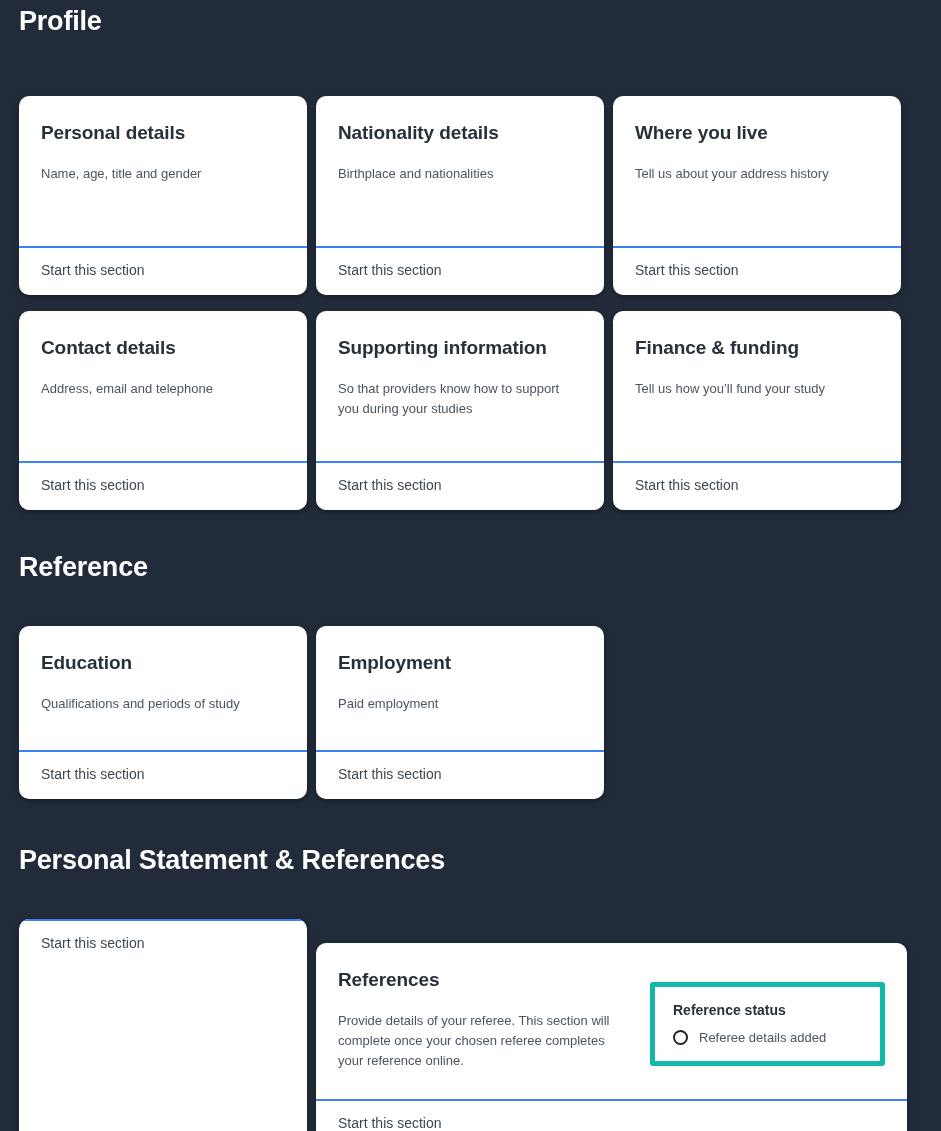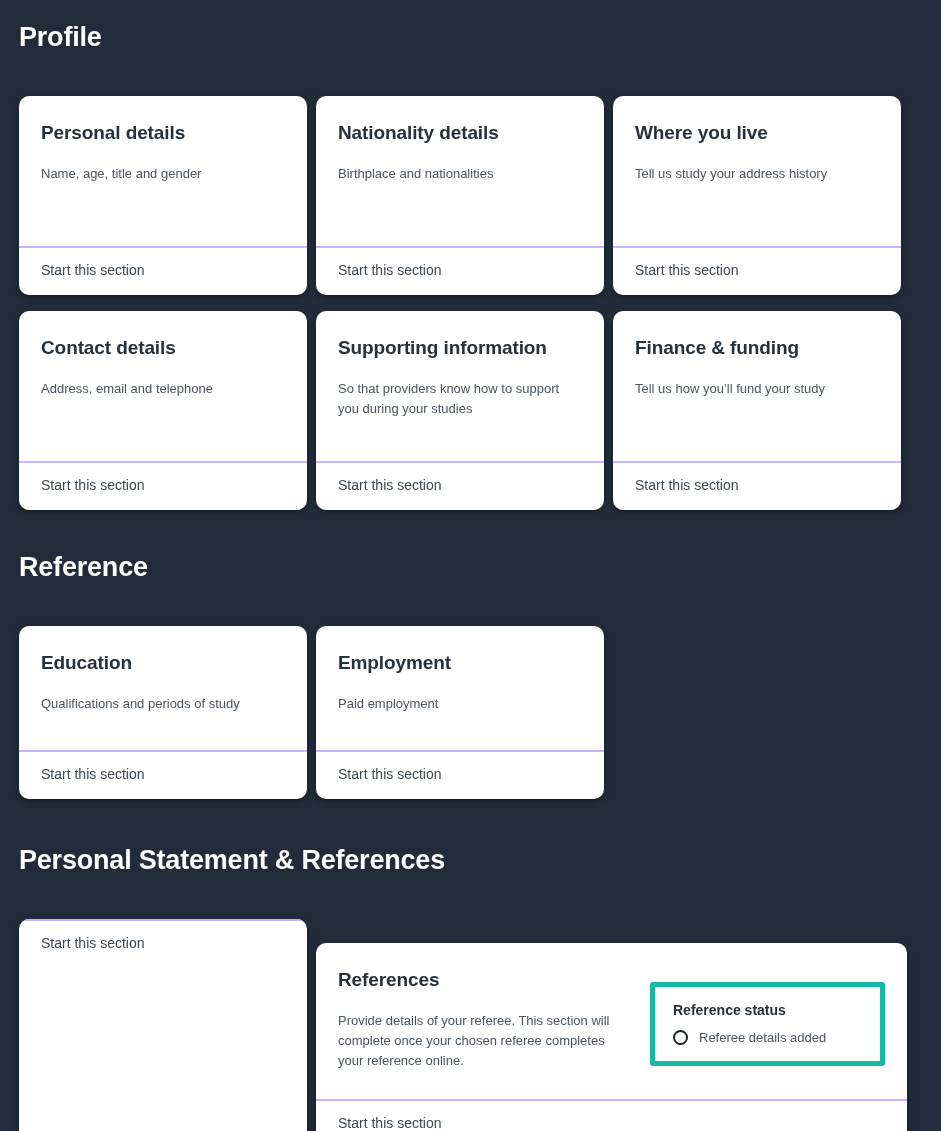--- a/index.html
+++ b/index.html
@@ -25,21 +25,21 @@
 
   
   .section-heading {
     color: #ffffff;
     font-size: 27px;
     font-weight: bold;
     letter-spacing: -0.2px;
     line-height: 1;
   }
 
-  .heading-profile      { position: absolute; left: 19px; top: 24px; }
+  .heading-profile      { position: absolute; left: 19px; top: 8px; }
   .heading-experience   { position: absolute; left: 19px; top: 554px; }
   .heading-statement    { position: absolute; left: 19px; top: 847px; }
 
   
   .row {
     position: absolute;
     left: 19px;
     display: flex;
     gap: 9px;
   }
@@ -78,21 +78,21 @@
 
   .card-desc {
     color: #4a5560;
     font-size: 13px;
     line-height: 20px;
     margin-top: 19px;
     max-width: 275px;
   }
 
   .card-footer {
-    border-top: 2px solid #c4b5fd;
+    border-top: 2px solid #3b82f6;
     padding: 14px 22px 16px 22px;
     color: #3d4852;
     font-size: 14px;
     line-height: 1.2;
   }
 
   
   .h-profile   .card-body   { height: 150px; }
   .h-exp       .card-body   { height: 124px; }
   .h-stmt      .card-body   { height: 156px; }
@@ -168,21 +168,21 @@
       <div class="card-body">
         <div class="card-title">Nationality details</div>
         <div class="card-desc">Birthplace and nationalities</div>
       </div>
       <div class="card-footer">Start this section</div>
     </div>
 
     <div class="card h-profile">
       <div class="card-body">
         <div class="card-title">Where you live</div>
-        <div class="card-desc">Tell us study your address history</div>
+        <div class="card-desc">Tell us about your address history</div>
       </div>
       <div class="card-footer">Start this section</div>
     </div>
 
   </div>
 
   <div class="row row-profile-2">
 
     <div class="card h-profile">
       <div class="card-body">

